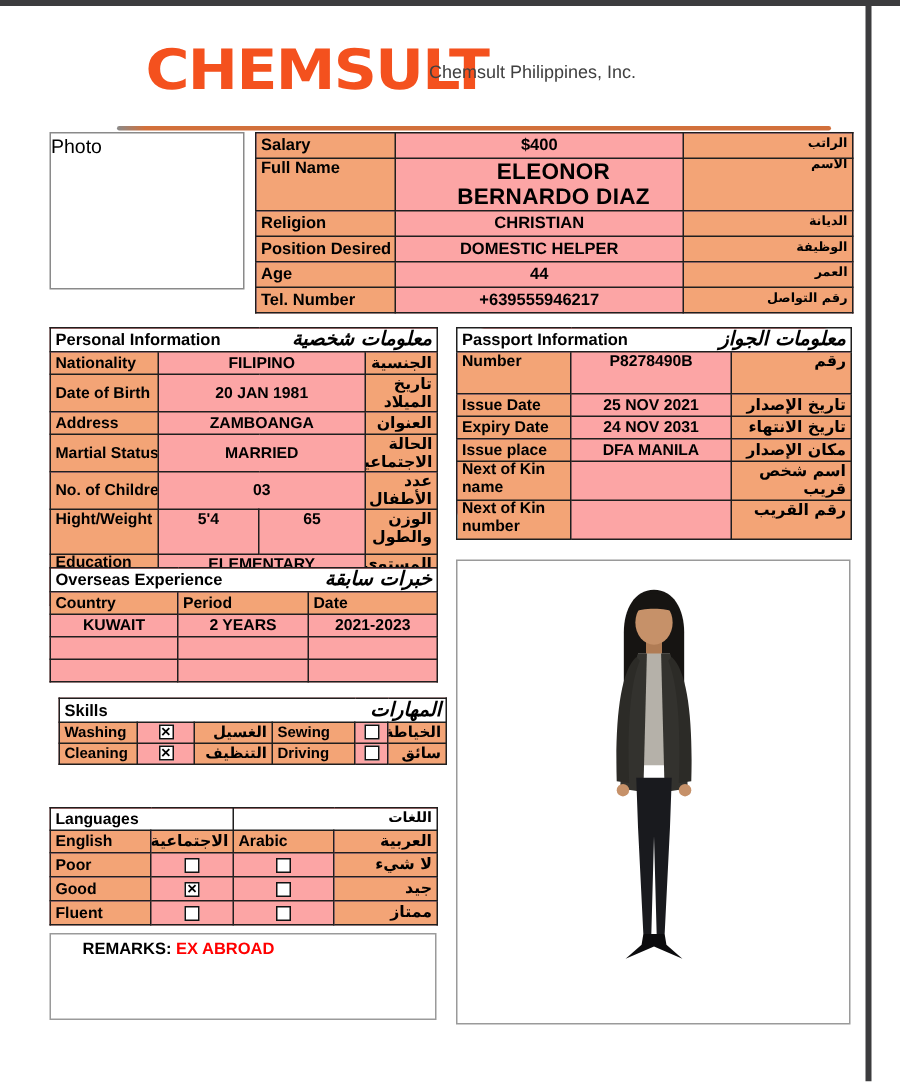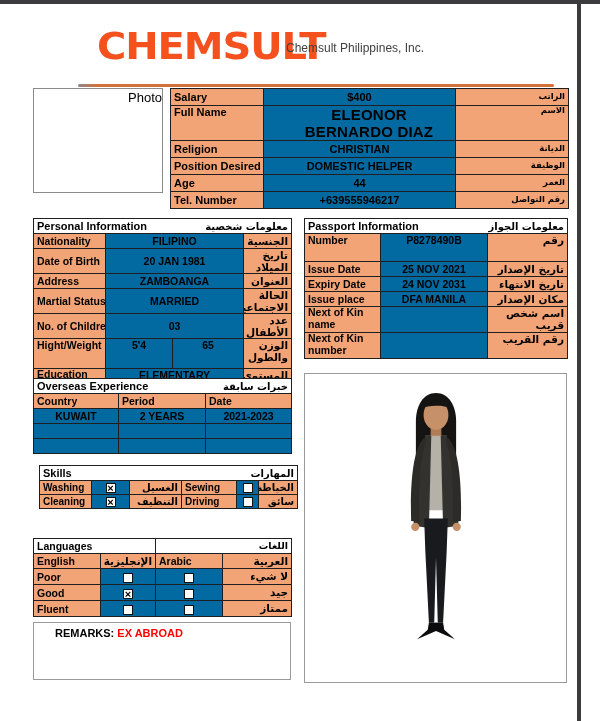--- a/index.html
+++ b/index.html
@@ -18,38 +18,38 @@
     font-family:"DejaVu Sans",sans-serif;
   }
   .company { position:absolute; left:286px; top:41px; font-size:12px; color:#404040; }
   .divider {
     position:absolute; left:78px; top:84px; width:476px; height:3px; border-radius:2px;
     background:linear-gradient(to right,#8a8a8a 0,#d2703b 4%,#d2703b 100%);
   }
 
   .photo-box {
     position:absolute; left:33px; top:88px; width:130px; height:105px;
-    border:1px solid #8a8a8a; text-align:right; font-size:13px; padding-top:1px;
-  }
-
-  table { border-collapse:collapse; table-layout:fixed; position:absolute; background:#0369a1; }
+    border:1px solid #8a8a8a; text-align:left; font-size:13px; padding-top:1px;
+  }
+
+  table { border-collapse:collapse; table-layout:fixed; position:absolute; background:#fca5a5; }
   td {
     border:1px solid #1f1f1f; font-size:11px; font-weight:bold;
     padding:0 3px; overflow:hidden; vertical-align:middle;
   }
   table { border:1.5px solid #1f1f1f; }
   .orange { background:#f3a476; }
   .lbl { white-space:nowrap; }
   .wrap { white-space:normal; line-height:1.1; }
   .val { text-align:center;margin-top:10px; }
   .ar  { text-align:right; direction:rtl; font-size:8.5px; font-family:"DejaVu Sans",sans-serif; line-height:1.15; }
   .title-cell { background:#fff; }
   .title-flex { display:flex; justify-content:space-between; align-items:center; }
   .title-flex .en { font-size:11px; font-weight:bold; }
-  .title-flex .art { font-size:10px; font-weight:bold; direction:rtl; font-family:"DejaVu Sans",sans-serif; }
+  .title-flex .art { font-size:13px; font-weight:bold; direction:rtl; font-family:"DejaVu Sans",sans-serif;font-style:italic; }
   .vtop { vertical-align:top; }
   .big-name { font-size:15px; letter-spacing:.2px;padding-left:22px; }
   .big-num  { font-size:13px; }
 
   .cb {
     display:inline-block; width:10px; height:10px; border:1.5px solid #111;
     font-size:11px; line-height:8px; text-align:center; font-weight:bold;
     vertical-align:middle; background:#fff;
   }
   .cbcell { text-align:center; }
@@ -326,21 +326,21 @@
       <col style="width:67px">
       <col style="width:69px">
     </colgroup>
   <tbody>
       <tr class="h15">
     <td colspan="2" class="title-cell">Languages</td>
     <td colspan="2" class="title-cell ar" style="font-size:9.5px">اللغات</td>
   </tr>
   <tr class="h15">
     <td class="orange lbl">English</td>
-    <td class="orange ar">الإنجليزية</td>
+    <td class="orange ar">الاجتماعية</td>
     <td class="orange lbl">Arabic</td>
     <td class="orange ar">العربية</td>
   </tr>
   <tr class="h16">
     <td class="orange lbl">Poor</td>
     <td class="cbcell"><span class="cb"></span></td>
     <td class="cbcell"><span class="cb"></span></td>
     <td class="orange ar">لا شيء</td>
   </tr>
   <tr class="h16">

